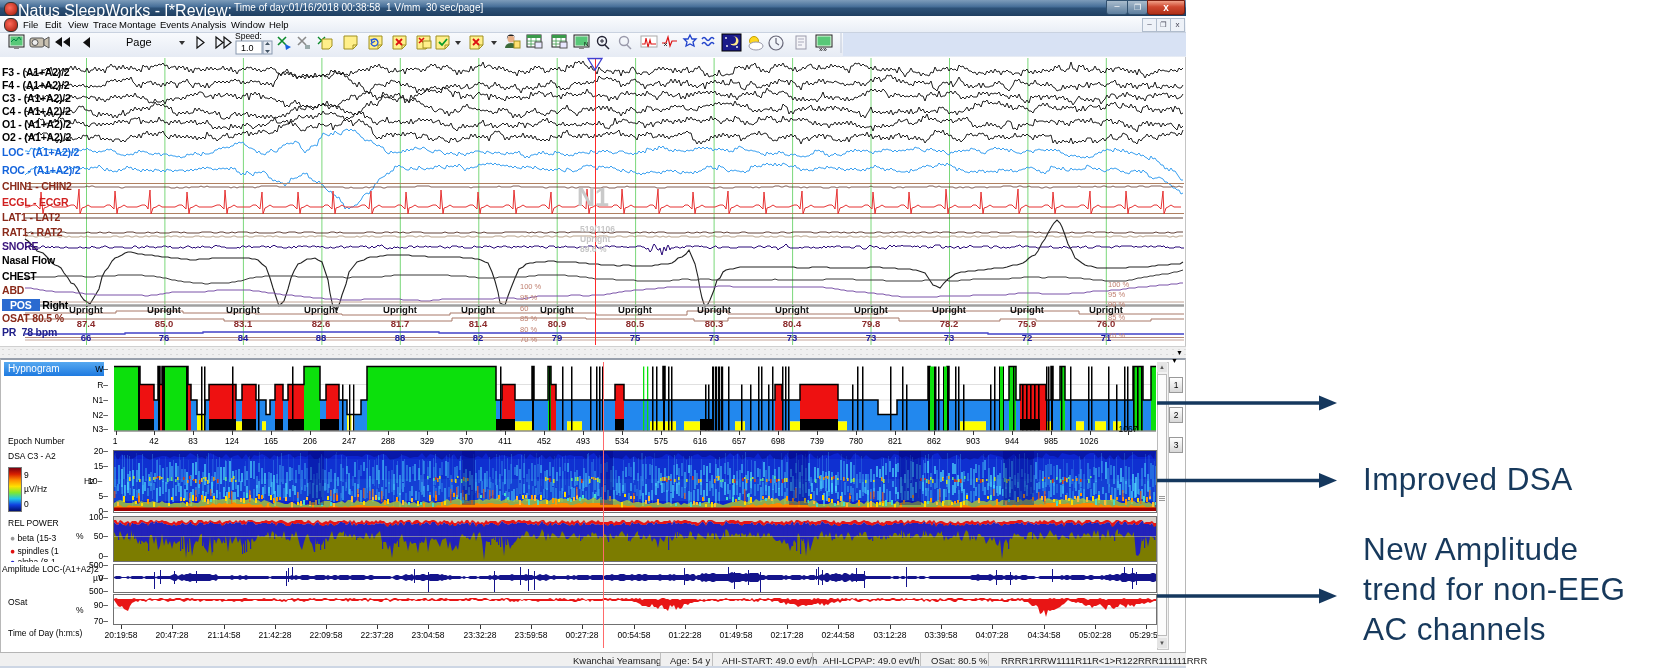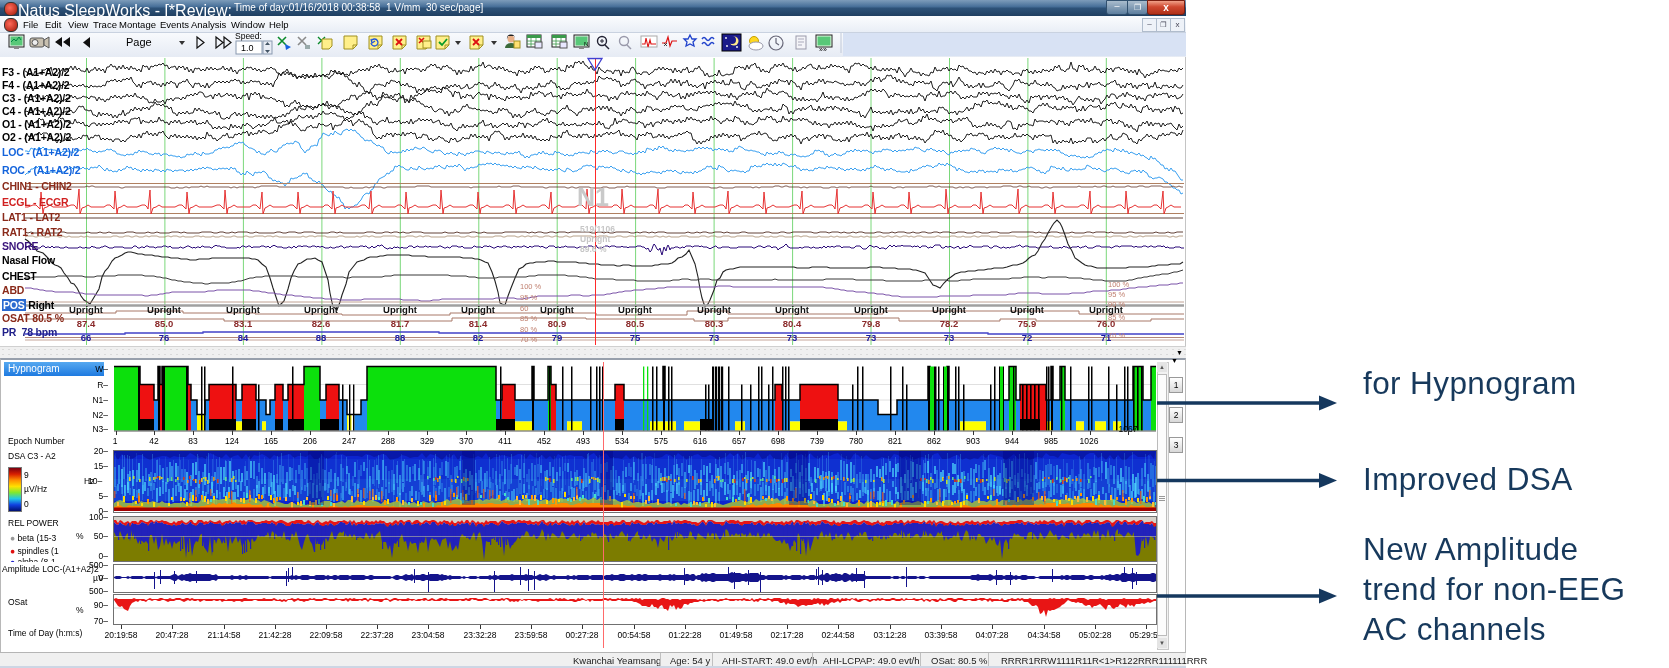--- a/index.html
+++ b/index.html
@@ -247,21 +247,21 @@
       <div class="clab" style="top:89px;color:#1464dc">LOC - (A1+A2)/2</div>
       <div class="clab" style="top:107px;color:#1464dc">ROC - (A1+A2)/2</div>
       <div class="clab" style="top:123px;color:#8a2a1a">CHIN1 - CHIN2</div>
       <div class="clab" style="top:139px;color:#d02020">ECGL - ECGR</div>
       <div class="clab" style="top:154px;color:#8a2a1a">LAT1 - LAT2</div>
       <div class="clab" style="top:169px;color:#8a2a1a">RAT1 - RAT2</div>
       <div class="clab" style="top:183px;color:#38127a">SNORE</div>
       <div class="clab" style="top:197px;color:#000000">Nasal Flow</div>
       <div class="clab" style="top:213px;color:#000000">CHEST</div>
       <div class="clab" style="top:227px;color:#8a2a1a">ABD</div>
-      <div class="clab" style="top:242px"><span style="background:#2a6ad0;color:#fff;padding:0 1px">POS</span> Right</div>
+      <div class="clab" style="top:242px"><span style="background:#2a6ad0;color:#fff;padding:0 8px">POS</span> Right</div>
       <div class="clab" style="top:255px;color:#8a2a1a">OSAT 80.5 %</div>
       <div class="clab" style="top:269px;color:#20208a">PR&nbsp; 78 bpm</div>
       <div class="upr" style="left:47px;top:247px">Upright</div>
       <div class="osv" style="left:47px;top:261px">87.4</div>
       <div class="prv" style="left:47px;top:275px">66</div>
       <div class="upr" style="left:125px;top:247px">Upright</div>
       <div class="osv" style="left:125px;top:261px">85.0</div>
       <div class="prv" style="left:125px;top:275px">76</div>
       <div class="upr" style="left:204px;top:247px">Upright</div>
       <div class="osv" style="left:204px;top:261px">83.1</div>
@@ -2161,15 +2161,14 @@
   </div>
 <svg class="abs" style="left:1140px;top:380px" width="220" height="240">
     <line x1="17" y1="23" x2="180" y2="23" stroke="#15385e" stroke-width="3.6"></line>
     <path d="M179,15.5 L197,23 L179,30.5 Z" fill="#15385e"></path>
     <line x1="17" y1="100.5" x2="180" y2="100.5" stroke="#15385e" stroke-width="3.6"></line>
     <path d="M179,93.0 L197,100.5 L179,108.0 Z" fill="#15385e"></path>
     <line x1="17" y1="216" x2="180" y2="216" stroke="#15385e" stroke-width="3.6"></line>
     <path d="M179,208.5 L197,216 L179,223.5 Z" fill="#15385e"></path>
   </svg>
 <div class="abs" style="left:1363px;top:362px;width:297px;color:#17395c;font-size:31.5px;letter-spacing:0.4px;line-height:43px">
-<div>for Hypnogram</div>
   </div>
 <div class="abs" style="left:1363px;top:461px;color:#17395c;font-size:31.5px;letter-spacing:0.4px">Improved DSA</div>
 <div class="abs" style="left:1363px;top:529px;color:#17395c;font-size:31.5px;letter-spacing:0.4px;line-height:40px">New Amplitude<br>trend for non-EEG<br>AC channels</div>
 </body></html>

